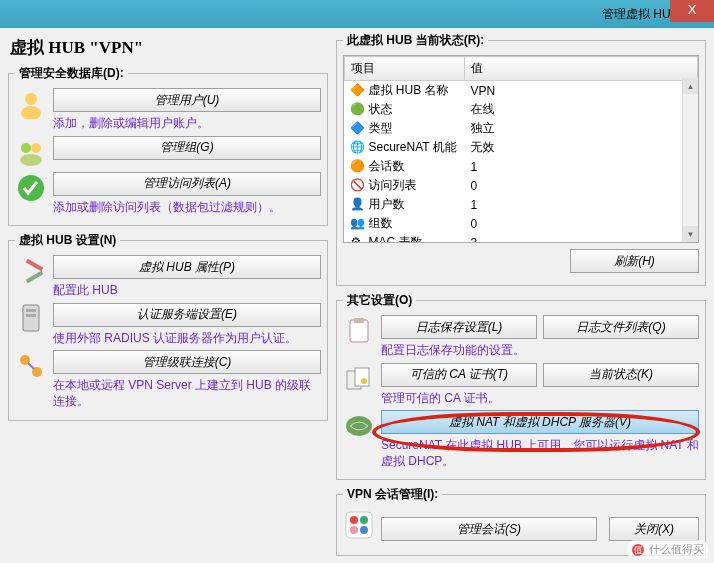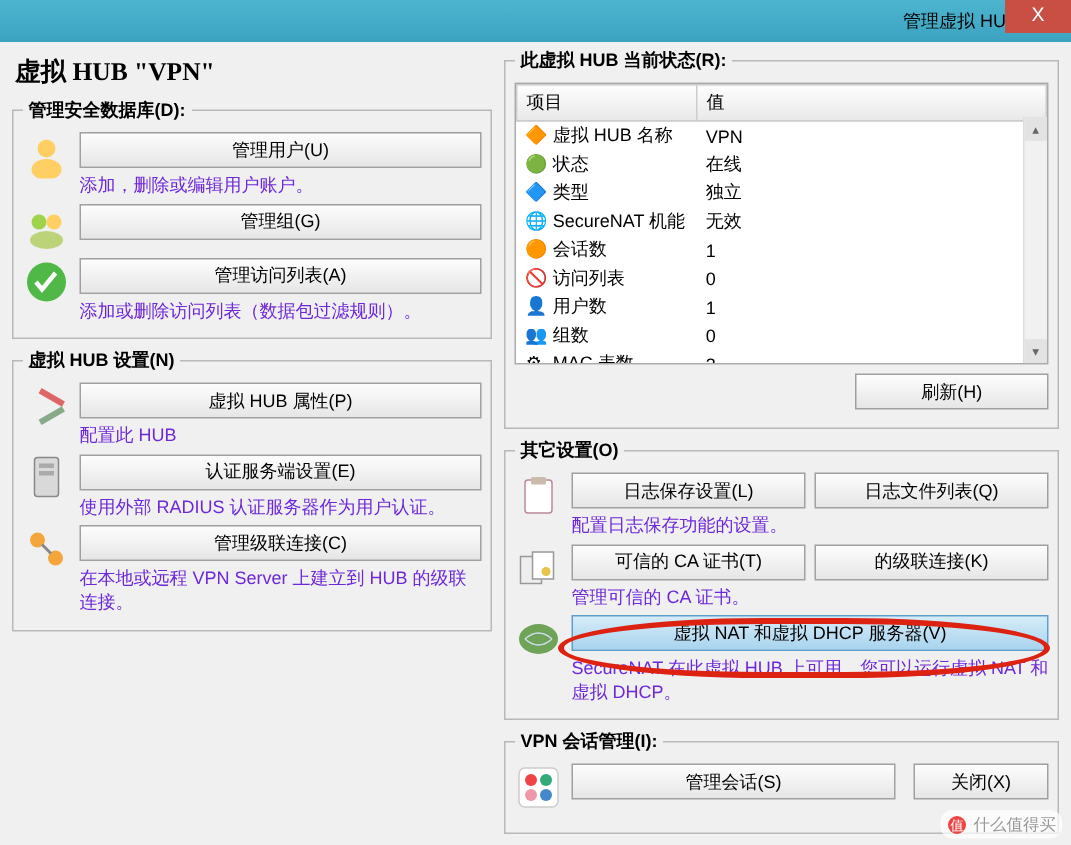--- a/index.html
+++ b/index.html
@@ -9,21 +9,21 @@
 .content { display: flex; padding: 4px 8px; gap: 8px; height: calc(100% - 28px); }
 .col { display: flex; flex-direction: column; }
 .left { width: 320px; }
 .right { flex: 1; }
 .section-title { font-size: 17px; font-weight: bold; margin: 4px 0 6px 2px; font-family: SimSun, serif; }
 fieldset { border: 1px solid #b8b8b8; margin-bottom: 6px; padding: 6px 6px 6px 6px; position: relative; }
 legend { font-size: 12px; padding: 0 4px; font-weight: bold; }
 .row { display: flex; align-items: flex-start; gap: 6px; margin-bottom: 4px; }
 .icon-box { width: 32px; height: 32px; flex-shrink: 0; display: flex; align-items: center; justify-content: center; }
 .row-body { flex: 1; }
-.btn { width: 100%; height: 24px; background: linear-gradient(#fdfdfd, #e6e6e6); border: 1px solid #a0a0a0; font-size: 12px; cursor: pointer; font-family: inherit; }
+.btn { width: 100%; height: 24px; background: linear-gradient(#fdfdfd, #e6e6e6); border: 1px solid #a0a0a0; font-size: 12px; cursor: pointer; font-family: inherit; font-style: italic; }
 .btn.highlight { background: linear-gradient(#d6ecf8, #a8d4ee); border-color: #5d9fcf; }
 .desc { font-size: 12px; color: #6d28d9; margin-top: 4px; line-height: 1.3; }
 .table-wrap { border: 1px solid #aaa; background: #fff; height: 188px; overflow: hidden; margin-bottom: 6px; position: relative; }
 table { width: 100%; border-collapse: collapse; font-size: 12px; }
 th { background: linear-gradient(#fefefe, #e8e8e8); border: 1px solid #ccc; text-align: left; padding: 3px 6px; font-weight: normal; }
 td { padding: 1px 6px; }
 td.k { width: 120px; }
 .scroll { position: absolute; right: 0; top: 22px; bottom: 0; width: 16px; background: #f1f1f1; border-left: 1px solid #ddd; }
 .scroll .up, .scroll .dn { height: 16px; background: #e3e3e3; text-align: center; font-size: 9px; line-height: 16px; color: #666; }
 .scroll .dn { position: absolute; bottom: 0; width: 100%; }
@@ -212,42 +212,42 @@
         <div class="icon-box">
             <svg width="30" height="28">
               <rect x="3" y="6" width="14" height="18" fill="#eee" stroke="#999"></rect>
               <rect x="11" y="3" width="14" height="18" fill="#fff" stroke="#999"></rect>
               <circle cx="20" cy="16" r="3" fill="#e6c34a"></circle>
             </svg>
           </div>
         <div class="other-body">
           <div class="btns2">
             <button class="btn">可信的 CA 证书(T)</button>
-            <button class="btn">的级联连接(K)</button>
+            <button class="btn">当前状态(K)</button>
           </div>
           <div class="desc">管理可信的 CA 证书。</div>
         </div>
       </div>
       <div class="other-row">
         <div class="icon-box">
             <svg width="30" height="26">
               <ellipse cx="15" cy="13" rx="13" ry="10" fill="#6fa358"></ellipse>
               <path d="M6 13 q9 -8 18 0 M6 13 q9 8 18 0" stroke="#cde" fill="none"></path>
             </svg>
           </div>
         <div class="other-body">
           <button class="btn highlight">虚拟 NAT 和虚拟 DHCP 服务器(V)</button>
           <div class="desc">SecureNAT 在此虚拟 HUB 上可用。您可以运行虚拟 NAT 和虚拟 DHCP。</div>
         </div>
       </div>
     </fieldset>
 
     <fieldset style="padding-bottom:10px;">
       <legend>VPN 会话管理(I):</legend>
-      <div class="other-row" style="align-items:flex-start;">
+      <div class="other-row" style="align-items:flex-end;">
         <div class="icon-box">
             <svg width="30" height="30">
               <rect x="2" y="2" width="26" height="26" rx="4" fill="#fff" stroke="#ccc"></rect>
               <circle cx="10" cy="10" r="4" fill="#e44"></circle>
               <circle cx="20" cy="10" r="4" fill="#3a7"></circle>
               <circle cx="10" cy="20" r="4" fill="#e9a"></circle>
               <circle cx="20" cy="20" r="4" fill="#48c"></circle>
             </svg>
           </div>
         <button class="btn" style="flex:1;">管理会话(S)</button>

